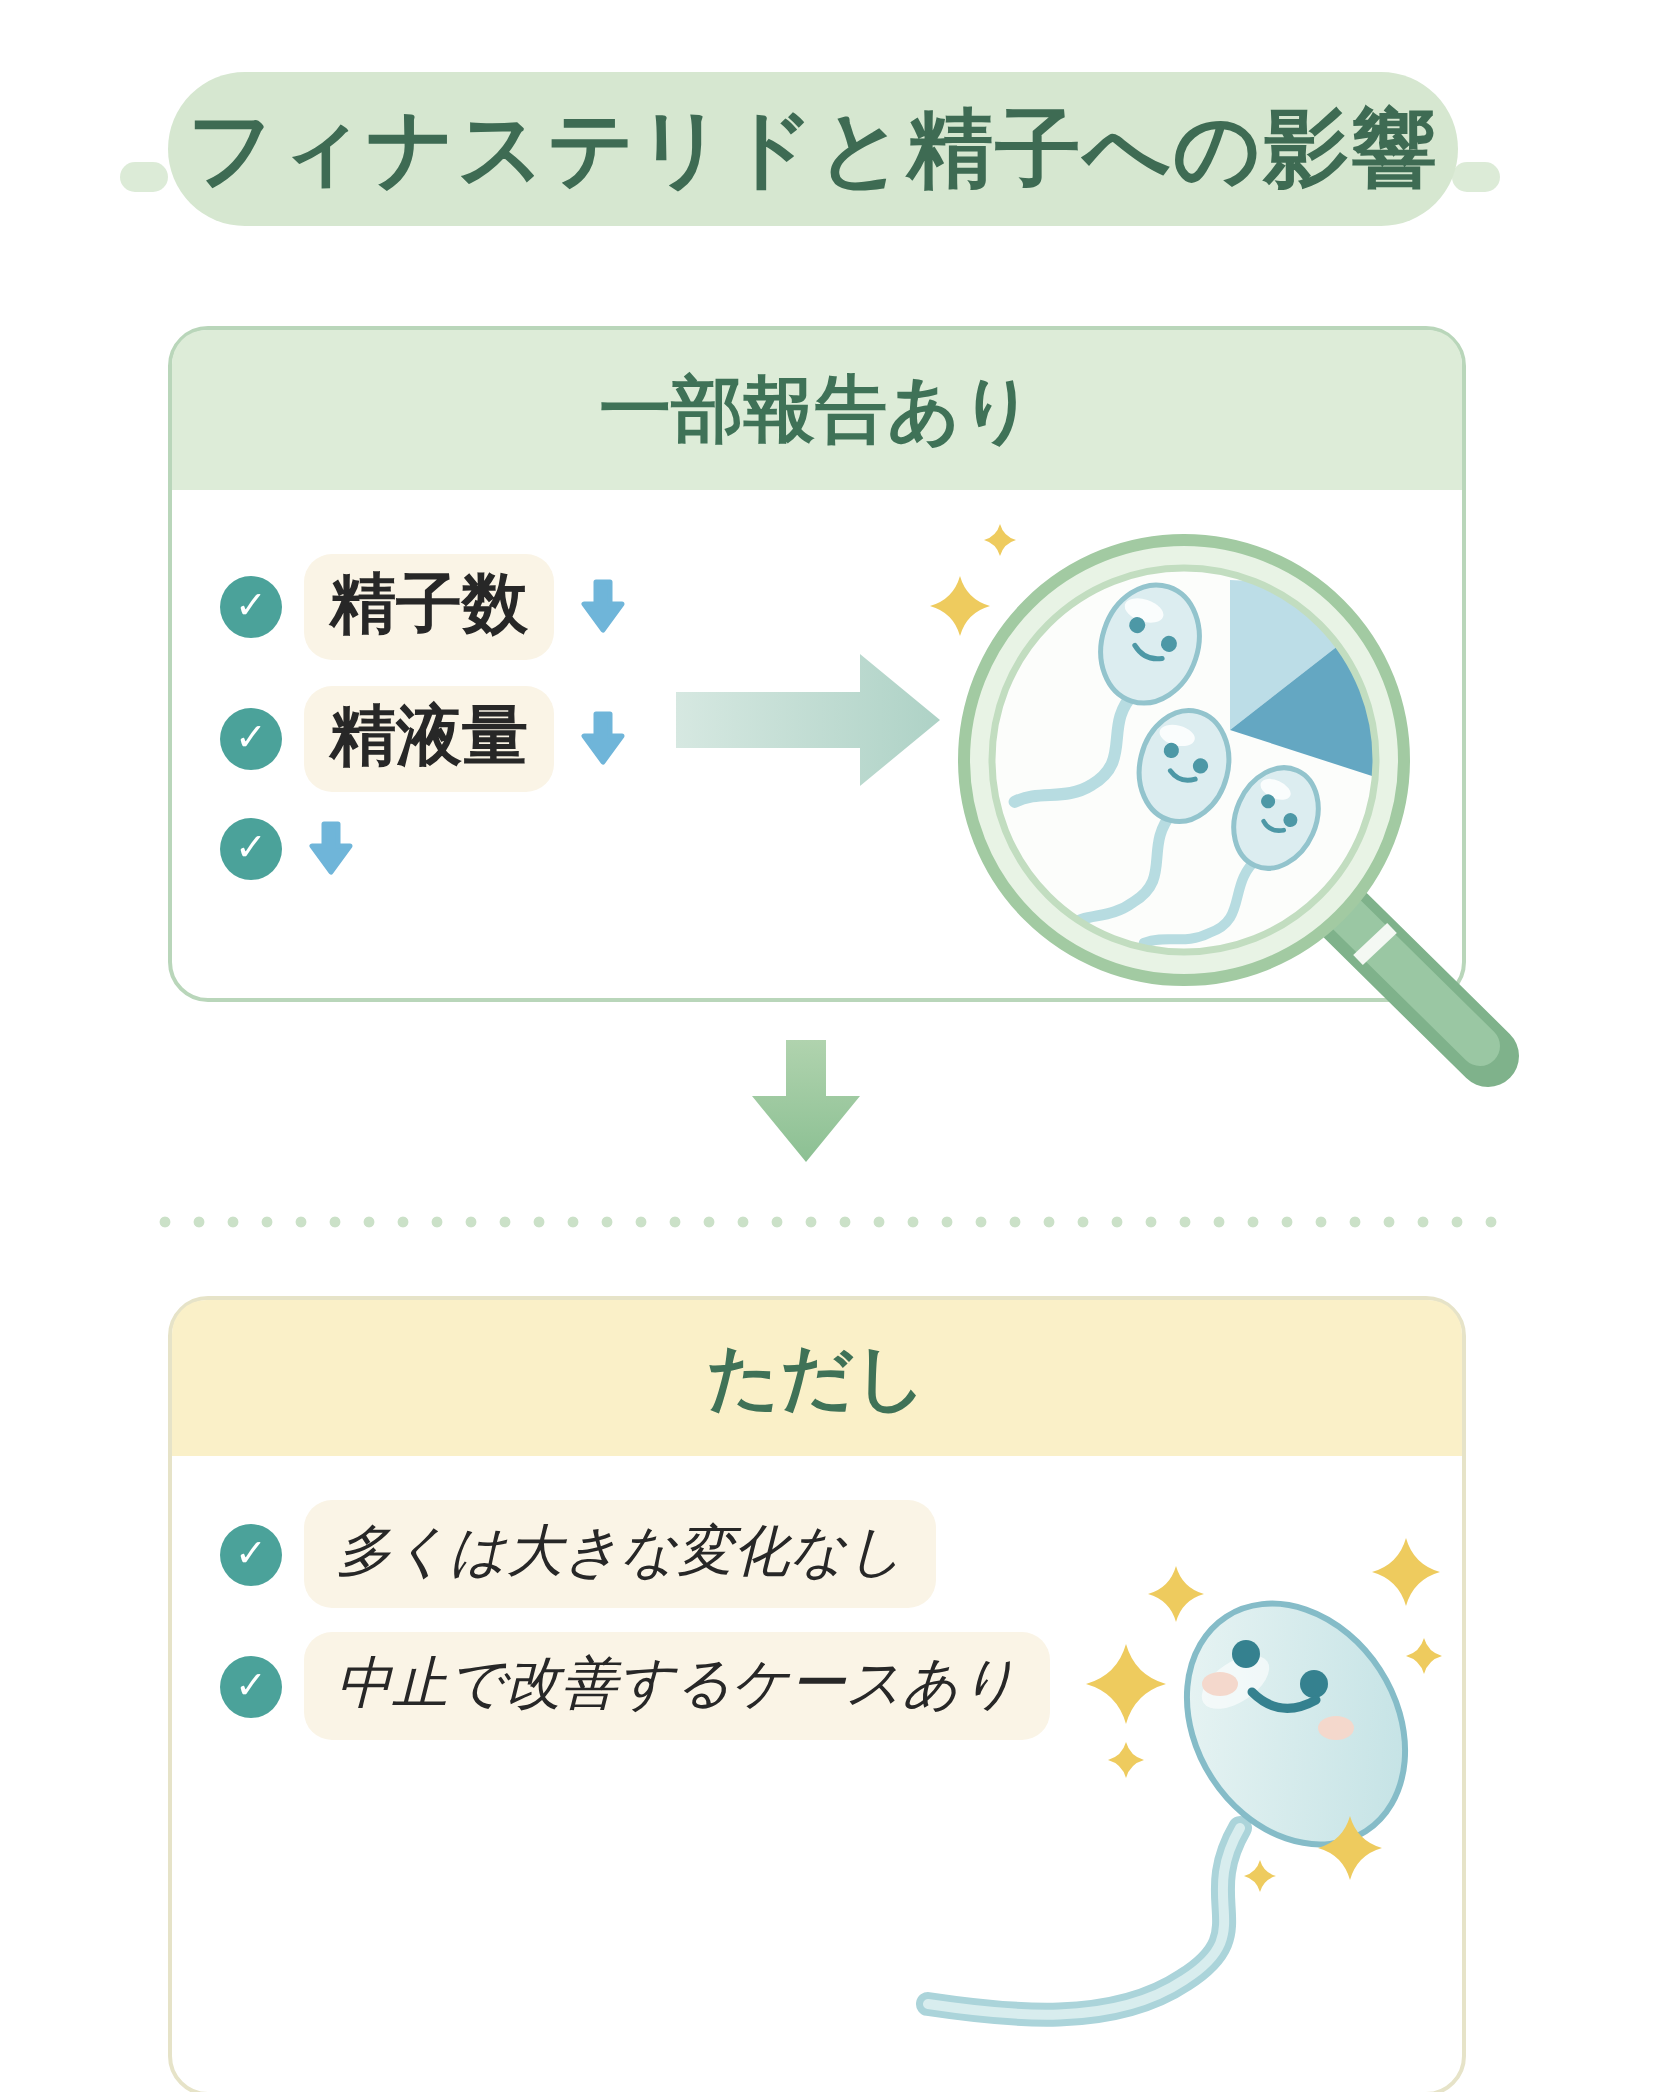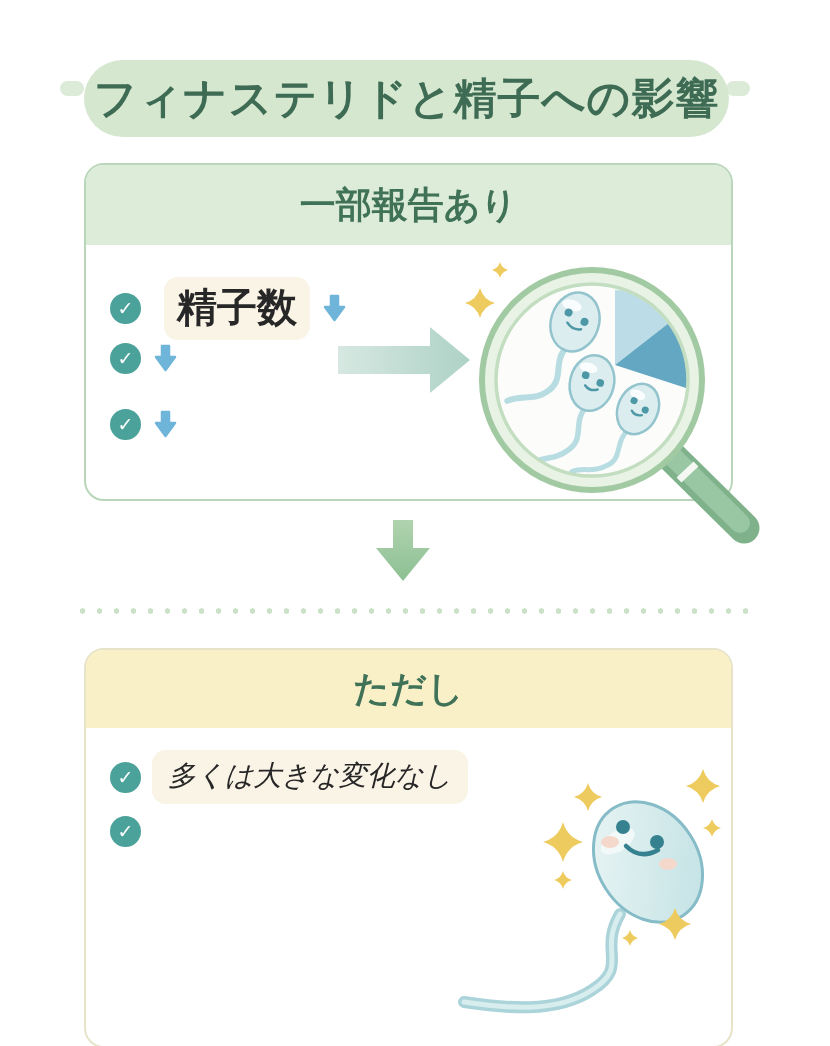--- a/index.html
+++ b/index.html
@@ -10,21 +10,21 @@
     --check_circle:#4ba29a; --decrease_arrow:#6fb5d9;
     --flow_arrow:#bcd8d0; --down_arrow:#9bc8a1;
     --divider_dot:#cbe1c8; --sparkle:#eecb5e;
   }
   *{box-sizing:border-box;margin:0;padding:0}
   html,body{width:830px;height:1046px;background:#ffffff;overflow:hidden;
     font-family:"Liberation Sans","DejaVu Sans",sans-serif;}
   #canvas{position:relative;width:830px;height:1046px;background:#ffffff;}
 
   
-  .title-pill{position:absolute;left:84px;top:60px;width:645px;height:77px;
+  .title-pill{position:absolute;left:84px;top:36px;width:645px;height:77px;
     background:var(--title_bg);border-radius:40px;display:flex;align-items:center;
     justify-content:center;font-size:43px;font-weight:700;color:var(--title_text);
     letter-spacing:1px;}
   .title-tab{position:absolute;top:81px;width:24px;height:15px;border-radius:8px;
     background:var(--title_bg);opacity:.85;}
   .title-tab.left{left:60px}
   .title-tab.right{left:726px}
 
   
   .card{position:absolute;left:84px;width:649px;background:#fff;border-radius:20px;}
@@ -36,21 +36,21 @@
   .card1 .card-header{height:80px;background:var(--card1_header_bg);font-size:36px;}
   .card2 .card-header{height:78px;background:var(--card2_header_bg);font-size:36px;}
 
   
   .row{position:absolute;display:flex;align-items:center;gap:11px;}
   .check{width:31px;height:31px;border-radius:50%;background:var(--check_circle);
     color:#fff;display:flex;align-items:center;justify-content:center;
     font-size:19px;font-weight:700;flex:0 0 31px;}
   .pill{background:var(--item_pill_bg);border-radius:14px;color:var(--item_text);
     white-space:nowrap;}
-  .pill.b1{font-size:40px;font-weight:700;padding:3px 13px 5px;margin-left:12px;}
+  .pill.b1{font-size:33px;font-weight:700;padding:3px 13px 5px;}
   .pill.b2{font-size:28px;font-weight:500;padding:7px 16px 9px;font-style:italic;}
   .dec-arrow{margin-left:2px;flex:0 0 auto;}
 
   .r1a{left:24px;top:112px}
   .r1b{left:24px;top:178px}
   .r1c{left:24px;top:244px}
   .r2a{left:24px;top:100px}
   .r2b{left:24px;top:166px}
 
   
@@ -78,20 +78,21 @@
     <div class="row r1a">
       <span class="check">✓</span>
       <span class="pill b1"><span>精子数</span></span>
       <svg class="dec-arrow" width="23" height="29" viewBox="0 0 23 29">
         <path d="M8 2 L15 2 L15 13 L21 13 L11.5 26 L2 13 L8 13 Z" fill="var(--decrease_arrow)" stroke="var(--decrease_arrow)" stroke-width="2.5" stroke-linejoin="round"></path>
       </svg>
     </div>
 
     <div class="row r1b">
       <span class="check">✓</span>
+      <span class="pill b1"><span>精液量</span></span>
       <svg class="dec-arrow" width="23" height="29" viewBox="0 0 23 29">
         <path d="M8 2 L15 2 L15 13 L21 13 L11.5 26 L2 13 L8 13 Z" fill="var(--decrease_arrow)" stroke="var(--decrease_arrow)" stroke-width="2.5" stroke-linejoin="round"></path>
       </svg>
     </div>
 
     <div class="row r1c">
       <span class="check">✓</span>
       <svg class="dec-arrow" width="23" height="29" viewBox="0 0 23 29">
         <path d="M8 2 L15 2 L15 13 L21 13 L11.5 26 L2 13 L8 13 Z" fill="var(--decrease_arrow)" stroke="var(--decrease_arrow)" stroke-width="2.5" stroke-linejoin="round"></path>
       </svg>
@@ -182,20 +183,21 @@
       <span>ただし</span>
     </div>
 
     <div class="row r2a">
       <span class="check">✓</span>
       <span class="pill b2"><span>多くは大きな変化なし</span></span>
     </div>
 
     <div class="row r2b">
       <span class="check">✓</span>
+      <span class="pill b2"><span>中止で改善するケースあり</span></span>
     </div>
   </section>
 
   <svg class="abs" style="left:428px;top:768px" width="322" height="252" viewBox="0 0 322 252">
     <defs>
       <linearGradient id="headGrad" x1="0" y1="0" x2="1" y2="1">
         <stop offset="0" stop-color="#ecf6f5"></stop>
           <stop offset="1" stop-color="#bfe0e3"></stop>
       </linearGradient>
     </defs>

